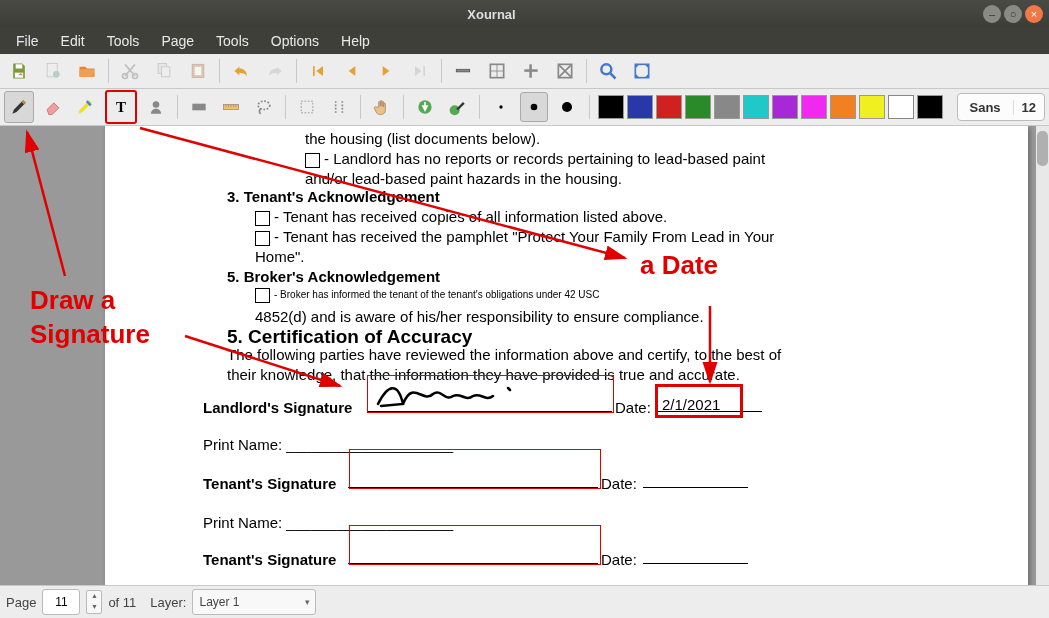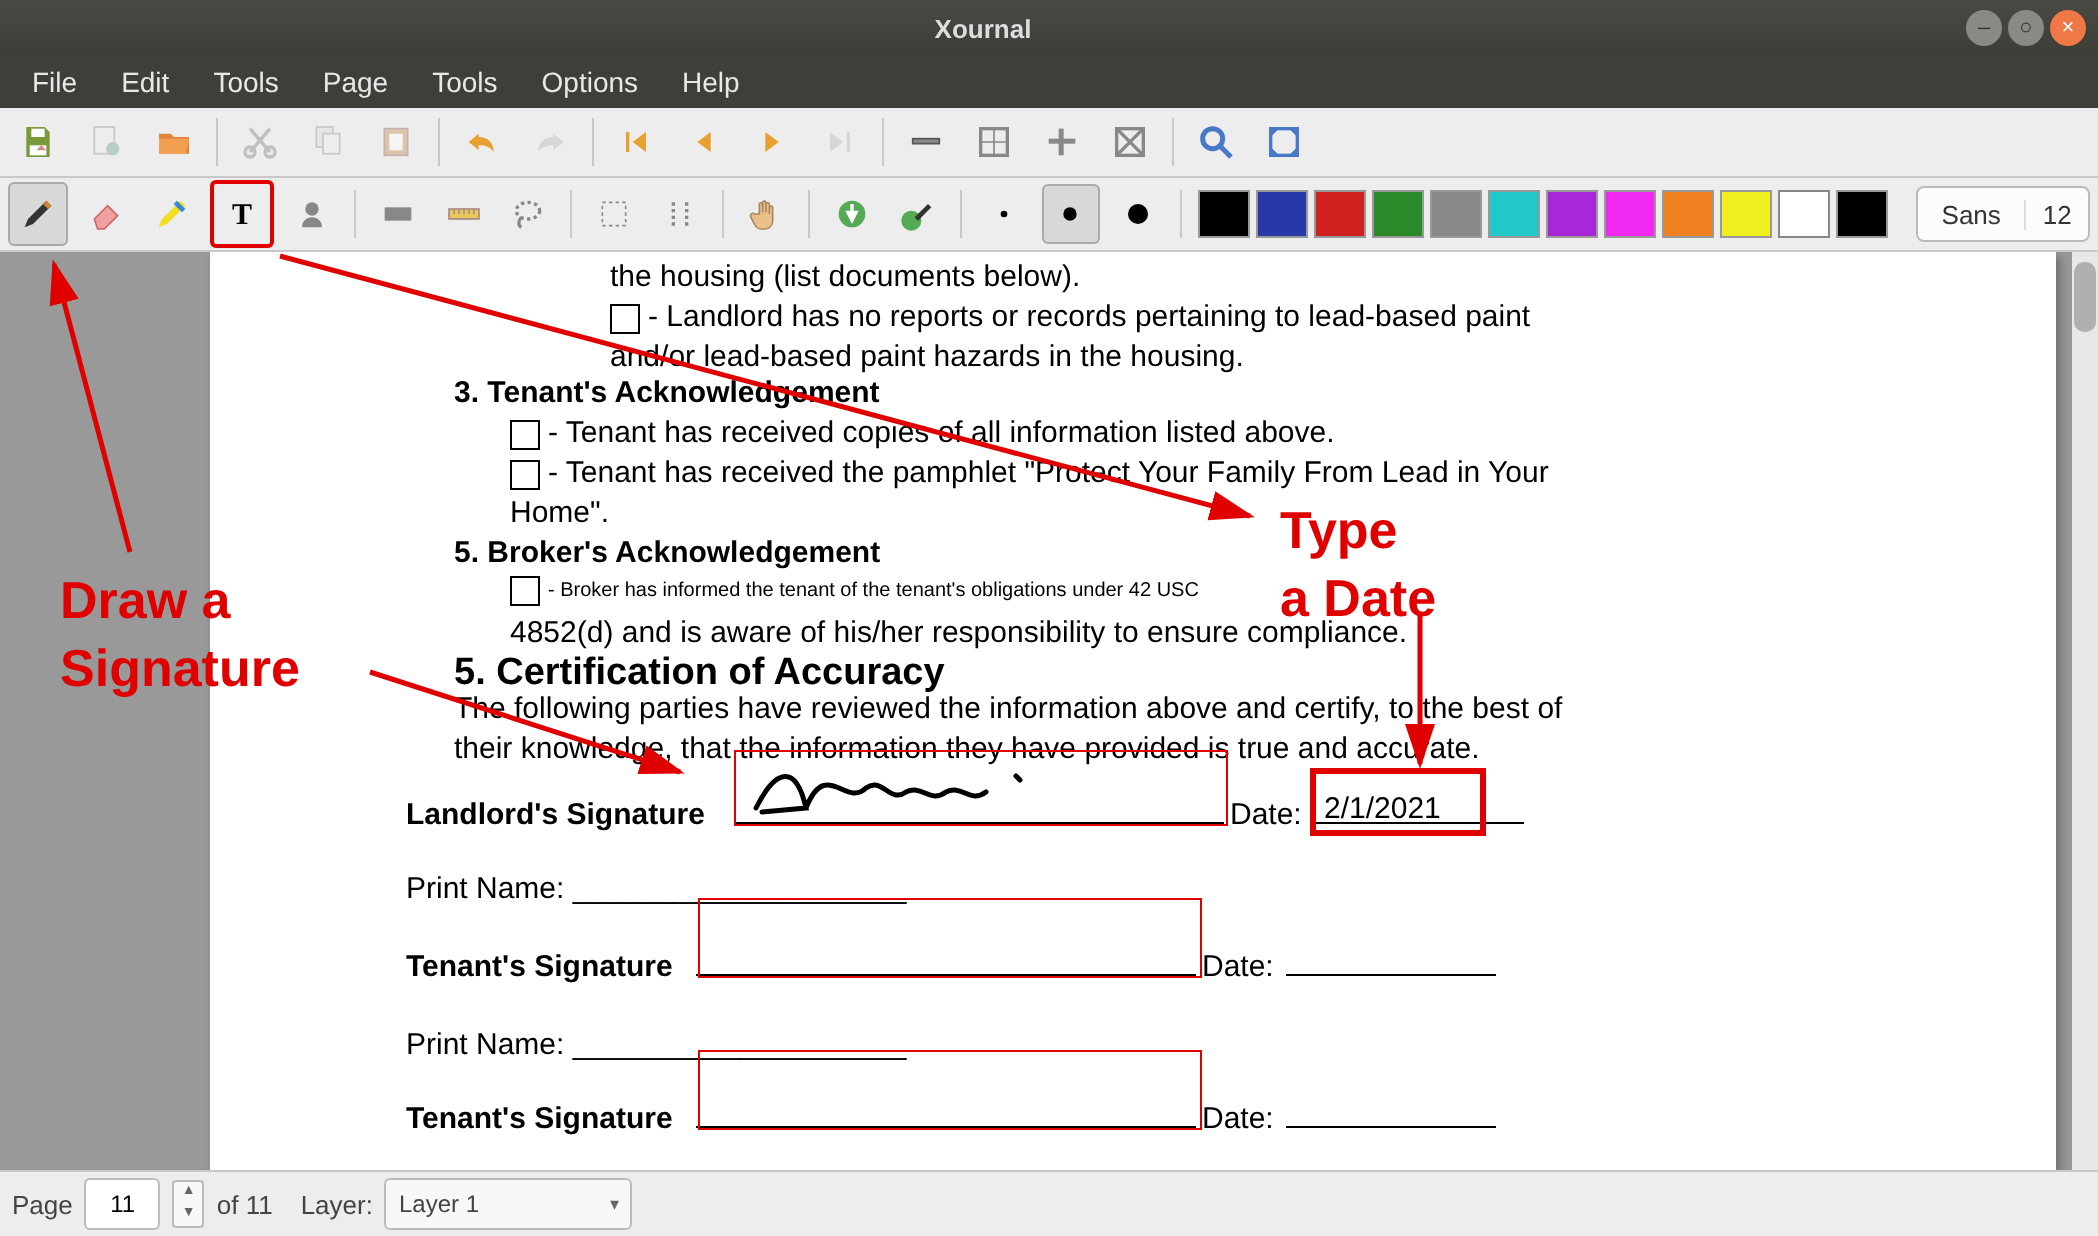--- a/index.html
+++ b/index.html
@@ -22,21 +22,21 @@
 .content{flex:1;background:#999;position:relative;overflow:hidden;}
 .paper{position:absolute;left:105px;top:0;width:923px;height:460px;background:#fff;box-shadow:2px 2px 5px rgba(0,0,0,.3);}
 .scrollbar{position:absolute;right:0;top:0;width:13px;height:100%;background:#e8e8e8;}
 .thumb{position:absolute;right:1px;top:5px;width:11px;height:35px;background:#b0b0b0;border-radius:5px;}
 .statusbar{height:32px;background:#ededed;border-top:1px solid #c8c8c8;display:flex;align-items:center;padding:0 6px;gap:6px;font-size:13px;color:#444;}
 .pageinput{width:32px;height:22px;border:1px solid #bbb;border-radius:3px;text-align:center;font-size:12px;}
 .spin{width:14px;height:22px;display:flex;flex-direction:column;border:1px solid #bbb;border-radius:2px;background:#f8f8f8;}
 .spin div{flex:1;font-size:7px;text-align:center;line-height:9px;color:#666;}
 .layersel{width:110px;height:24px;border:1px solid #bbb;border-radius:3px;background:#f8f8f8;display:flex;align-items:center;padding:0 6px;font-size:12px;justify-content:space-between;}
 .colorbtn{width:24px;height:22px;border:1px solid #999;}
-.fontbox{display:flex;align-items:center;border:1px solid #bbb;border-radius:4px;background:#fcfcfc;height:26px;margin-left:8px;}
+.fontbox{display:flex;align-items:center;border:1px solid #bbb;border-radius:4px;background:#fcfcfc;height:26px;margin-left:8px;font-weight:bold;}
 .fontbox span{padding:0 12px;font-size:13px;}
 .fontbox .fs{border-left:1px solid #ddd;padding:0 8px;}
 .doctext{position:absolute;font-family:Arial,Helvetica,sans-serif;color:#000;}
 .bold{font-weight:bold;}
 .annot{position:absolute;color:#e00000;font-weight:bold;font-family:Arial;pointer-events:none;}
 .sig-svg{position:absolute;}
 .checkbox{display:inline-block;width:13px;height:13px;border:1.5px solid #000;vertical-align:middle;margin-right:4px;}
 .penbtn{background:#d8d8d8;border:1px solid #aaa;}
 </style>
 </head>
@@ -334,21 +334,20 @@
       </svg>
 
       <div class="doctext" style="left:557px;top:270px;font-size:15px;color:#000">2/1/2021</div>
     </div>
 
     <div class="annot" style="left:30px;top:158px;font-size:26px;line-height:1.3">
       <div>Draw a</div>
         <div>Signature</div>
     </div>
     <div class="annot" style="left:640px;top:123px;font-size:26px;line-height:1.3">
-      <div>Type</div>
         <div>a Date</div>
     </div>
 
     <svg style="position:absolute;left:0;top:0;pointer-events:none" width="1049" height="470">
       <defs>
           <marker id="ah" markerWidth="10" markerHeight="10" refX="8" refY="3" orient="auto">
             <path d="M0 0 L9 3 L0 6 z" fill="#e00000"></path>
           </marker>
         </defs>
 

